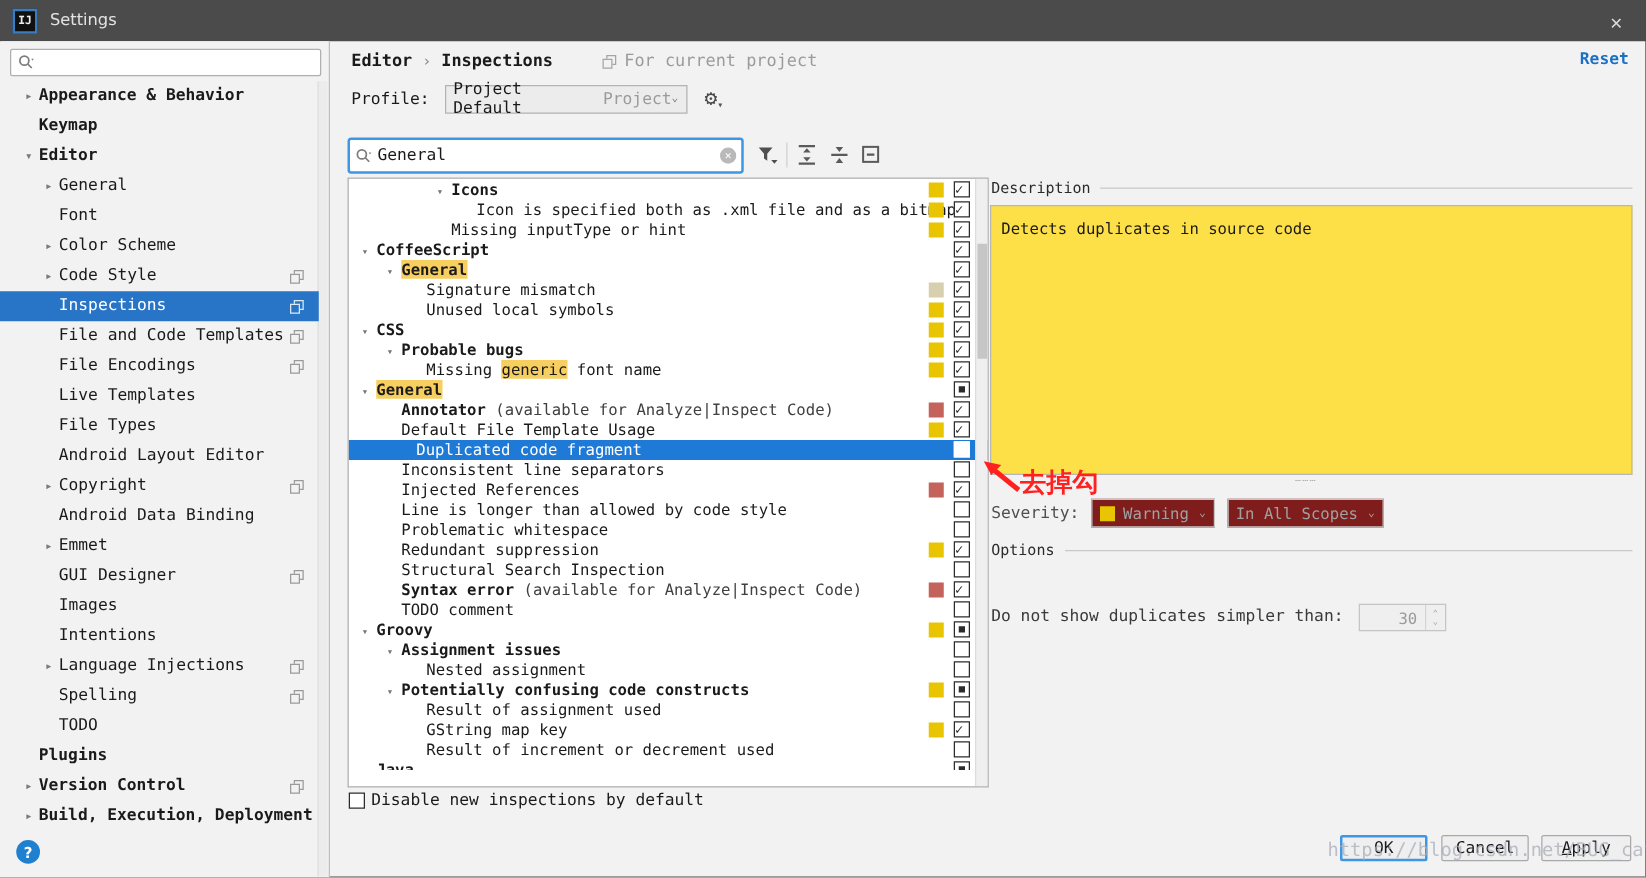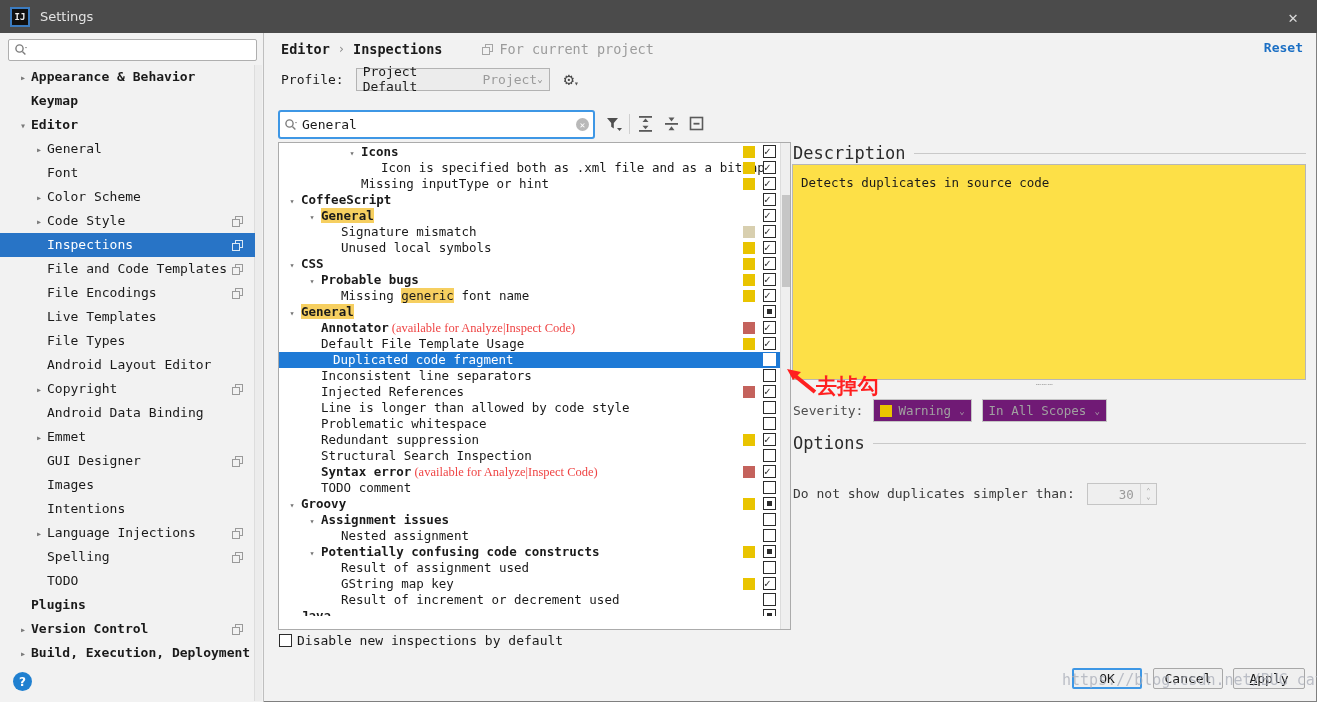--- a/index.html
+++ b/index.html
@@ -52,39 +52,39 @@
   #clear-btn{width:13px;height:13px;border-radius:50%;background:#B9B9B9;color:#FFF;font-size:9px;display:flex;align-items:center;justify-content:center;cursor:pointer;}
   .tool-ic{position:absolute;top:115px;width:18px;height:18px;cursor:pointer;}
   .tool-sep{position:absolute;top:114px;left:629px;width:1px;height:20px;background:#CFCFCF;}
   
   #tree-panel{position:absolute;left:278px;top:142px;width:513px;height:488px;background:#FFF;border:1px solid #ABABAB;overflow:hidden;}
   #tree-rows{position:absolute;left:0;top:1px;width:100%;}
   .trow{position:relative;height:16px;line-height:16px;font-size:12.5px;white-space:nowrap;}
   .trow.selected{background:var(--sel);color:#FFF;}
   .trow.clipped{height:8px;overflow:hidden;}
   .tchev{display:inline-block;width:18px;margin-left:-18px;color:#767676;font-size:8.5px;text-align:center;font-weight:normal;}
-  .seg.b{font-weight:bold;} .seg.g{color:#ef4444;font-weight:normal;font-family:Liberation Serif, serif;} .seg.h{background:#F6CF60;}
+  .seg.b{font-weight:bold;} .seg.g{color:#404040;font-weight:normal;} .seg.h{background:#F6CF60;}
   .swatch{position:absolute;right:35px;top:2px;width:12px;height:12px;}
   .cb{position:absolute;right:14px;top:1px;width:13px;height:13px;background:#FFF;border:1.5px solid #2B2B2B;}
   .cb.on::before{content:"✓";position:absolute;left:0px;top:-2px;font-size:11px;color:#2B2B2B;}
   .cb.partial::before{content:"";position:absolute;left:2.5px;top:2.5px;width:5px;height:5px;background:#2B2B2B;}
   .trow.selected .cb{border-color:#FFF;}
   #tree-scroll{position:absolute;right:0;top:0;width:10px;height:100%;background:#EFEFEF;border-left:1px solid #DCDCDC;}
   #tree-thumb{position:absolute;left:1px;top:52px;width:8px;height:92px;background:#C6C6C6;}
   
   #disable-row{position:absolute;left:279px;top:632px;height:16px;display:flex;align-items:center;font-size:13px;}
   #disable-cb{width:13px;height:13px;background:#FFF;border:1.5px solid #2B2B2B;margin-right:5px;}
   
-  .sec-head{position:absolute;font-size:17px;color:#2B2B2B;display:flex;align-items:center;}
+  .sec-head{position:absolute;font-size:12px;color:#2B2B2B;display:flex;align-items:center;}
   .sec-line{height:1px;background:#C9C9C9;flex:1;margin-left:8px;}
   #desc-head{left:793px;top:143px;width:513px;}
   #desc-box{position:absolute;left:792px;top:164px;width:514px;height:216px;background:#fde047;border:1px solid #B7B7B7;padding:10px 8px;font-size:12.5px;}
   #resize-dots{position:absolute;left:1036px;top:380px;color:#9A9A9A;font-size:8px;letter-spacing:1px;}
   #severity-row{position:absolute;left:793px;top:399px;height:23px;display:flex;align-items:center;font-size:13px;color:#4F4F4F;}
-  .dis-combo{height:23px;background:#701a75;border:1px solid #C5C5C5;color:#A0A0A0;display:flex;align-items:center;padding:0 6px;font-size:12.5px;margin-left:10px;}
+  .dis-combo{height:23px;background:#7f1d1d;border:1px solid #C5C5C5;color:#A0A0A0;display:flex;align-items:center;padding:0 6px;font-size:12.5px;margin-left:10px;}
   .dis-combo .dd{margin-left:8px;font-size:9px;color:#ABABAB;}
   .sev-swatch{width:12px;height:12px;margin-right:6px;}
   #options-head{left:793px;top:433px;width:513px;}
   #option-row{position:absolute;left:793px;top:482px;height:23px;display:flex;align-items:center;font-size:13px;color:#3A3A3A;}
   #spinner{width:70px;height:22px;background:#EFEFEF;border:1px solid #C5C5C5;margin-left:12px;position:relative;color:#9A9A9A;font-size:12.5px;}
   #spinner .num{position:absolute;right:22px;top:3px;}
   #spinner .arrows{position:absolute;right:0;top:0;width:16px;height:100%;border-left:1px solid #D5D5D5;font-size:7px;color:#9F9F9F;display:flex;flex-direction:column;align-items:center;justify-content:center;line-height:6px;}
   
   #ann-arrow{position:absolute;left:782px;top:361px;pointer-events:none;}
   #ann-text{position:absolute;left:816px;top:372px;font-size:21px;font-weight:bold;color:var(--ann);

